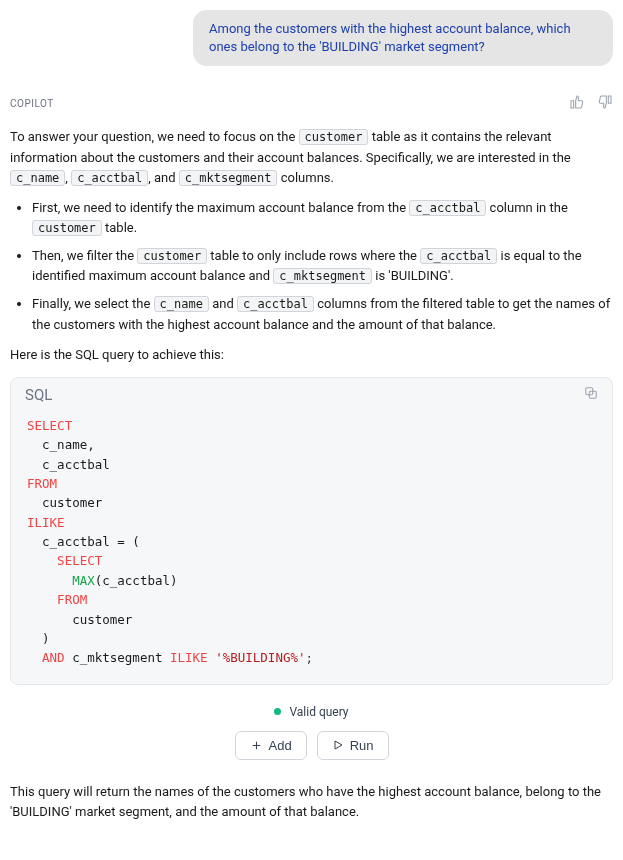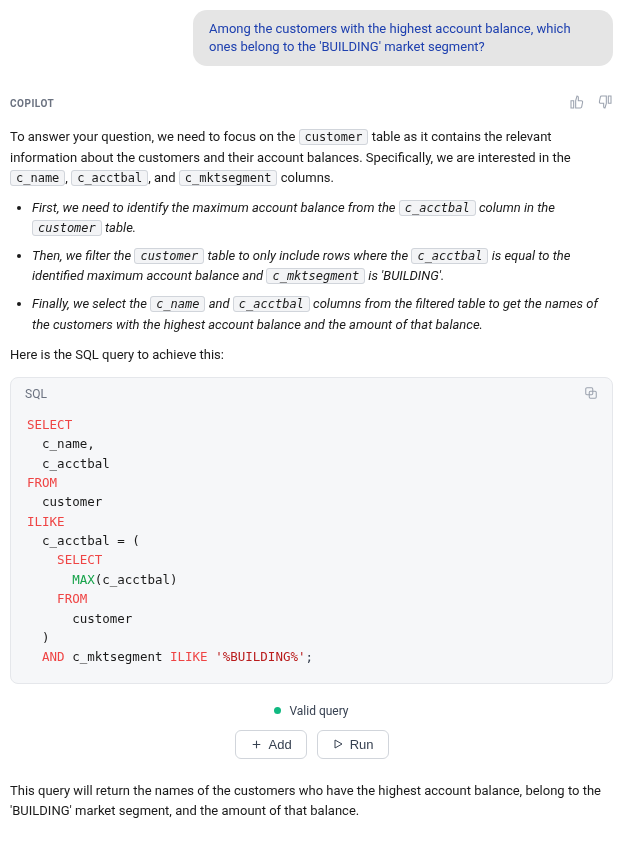--- a/index.html
+++ b/index.html
@@ -20,54 +20,53 @@
   max-width: 420px;
   font-size: 13px;
   line-height: 1.4;
   margin-bottom: 28px;
 }
 .header-row {
   display: flex;
   align-items: center;
   justify-content: space-between;
   margin-bottom: 14px;
-  font-weight: bold;
 }
 .copilot-label {
   font-size: 10px;
   letter-spacing: 0.05em;
   color: #6b7280;
   text-transform: uppercase;
 }
 .thumbs { display: flex; gap: 12px; }
 .thumb { color: #9ca3af; cursor: pointer; }
 .answer p { line-height: 1.55; margin-bottom: 10px; }
 .answer ul { padding-left: 22px; margin-bottom: 10px; }
-.answer li { line-height: 1.55; margin-bottom: 8px; font-style: italic; }
+.answer li { line-height: 1.55; margin-bottom: 8px; }
 code.inline {
   font-family: ui-monospace, SFMono-Regular, Menlo, monospace;
   font-size: 12px;
   background: #f3f4f6;
   border: 1px solid #d1d5db;
   border-radius: 3px;
   padding: 0 5px;
 }
 .codeblock {
   background: #f6f7f9;
   border: 1px solid #e5e7eb;
   border-radius: 8px;
   margin: 12px 0 14px 0;
   overflow: hidden;
 }
 .code-head {
   display: flex;
   justify-content: space-between;
   align-items: center;
   padding: 8px 14px;
-  font-size: 12px;
+  font-size: 15px;
   color: #6b7280;
 }
 .copy-icon { color: #9ca3af; cursor: pointer; }
 pre {
   font-family: ui-monospace, SFMono-Regular, Menlo, monospace;
   font-size: 12.5px;
   padding: 4px 16px 16px 16px;
   line-height: 1.55;
   white-space: pre;
 }

